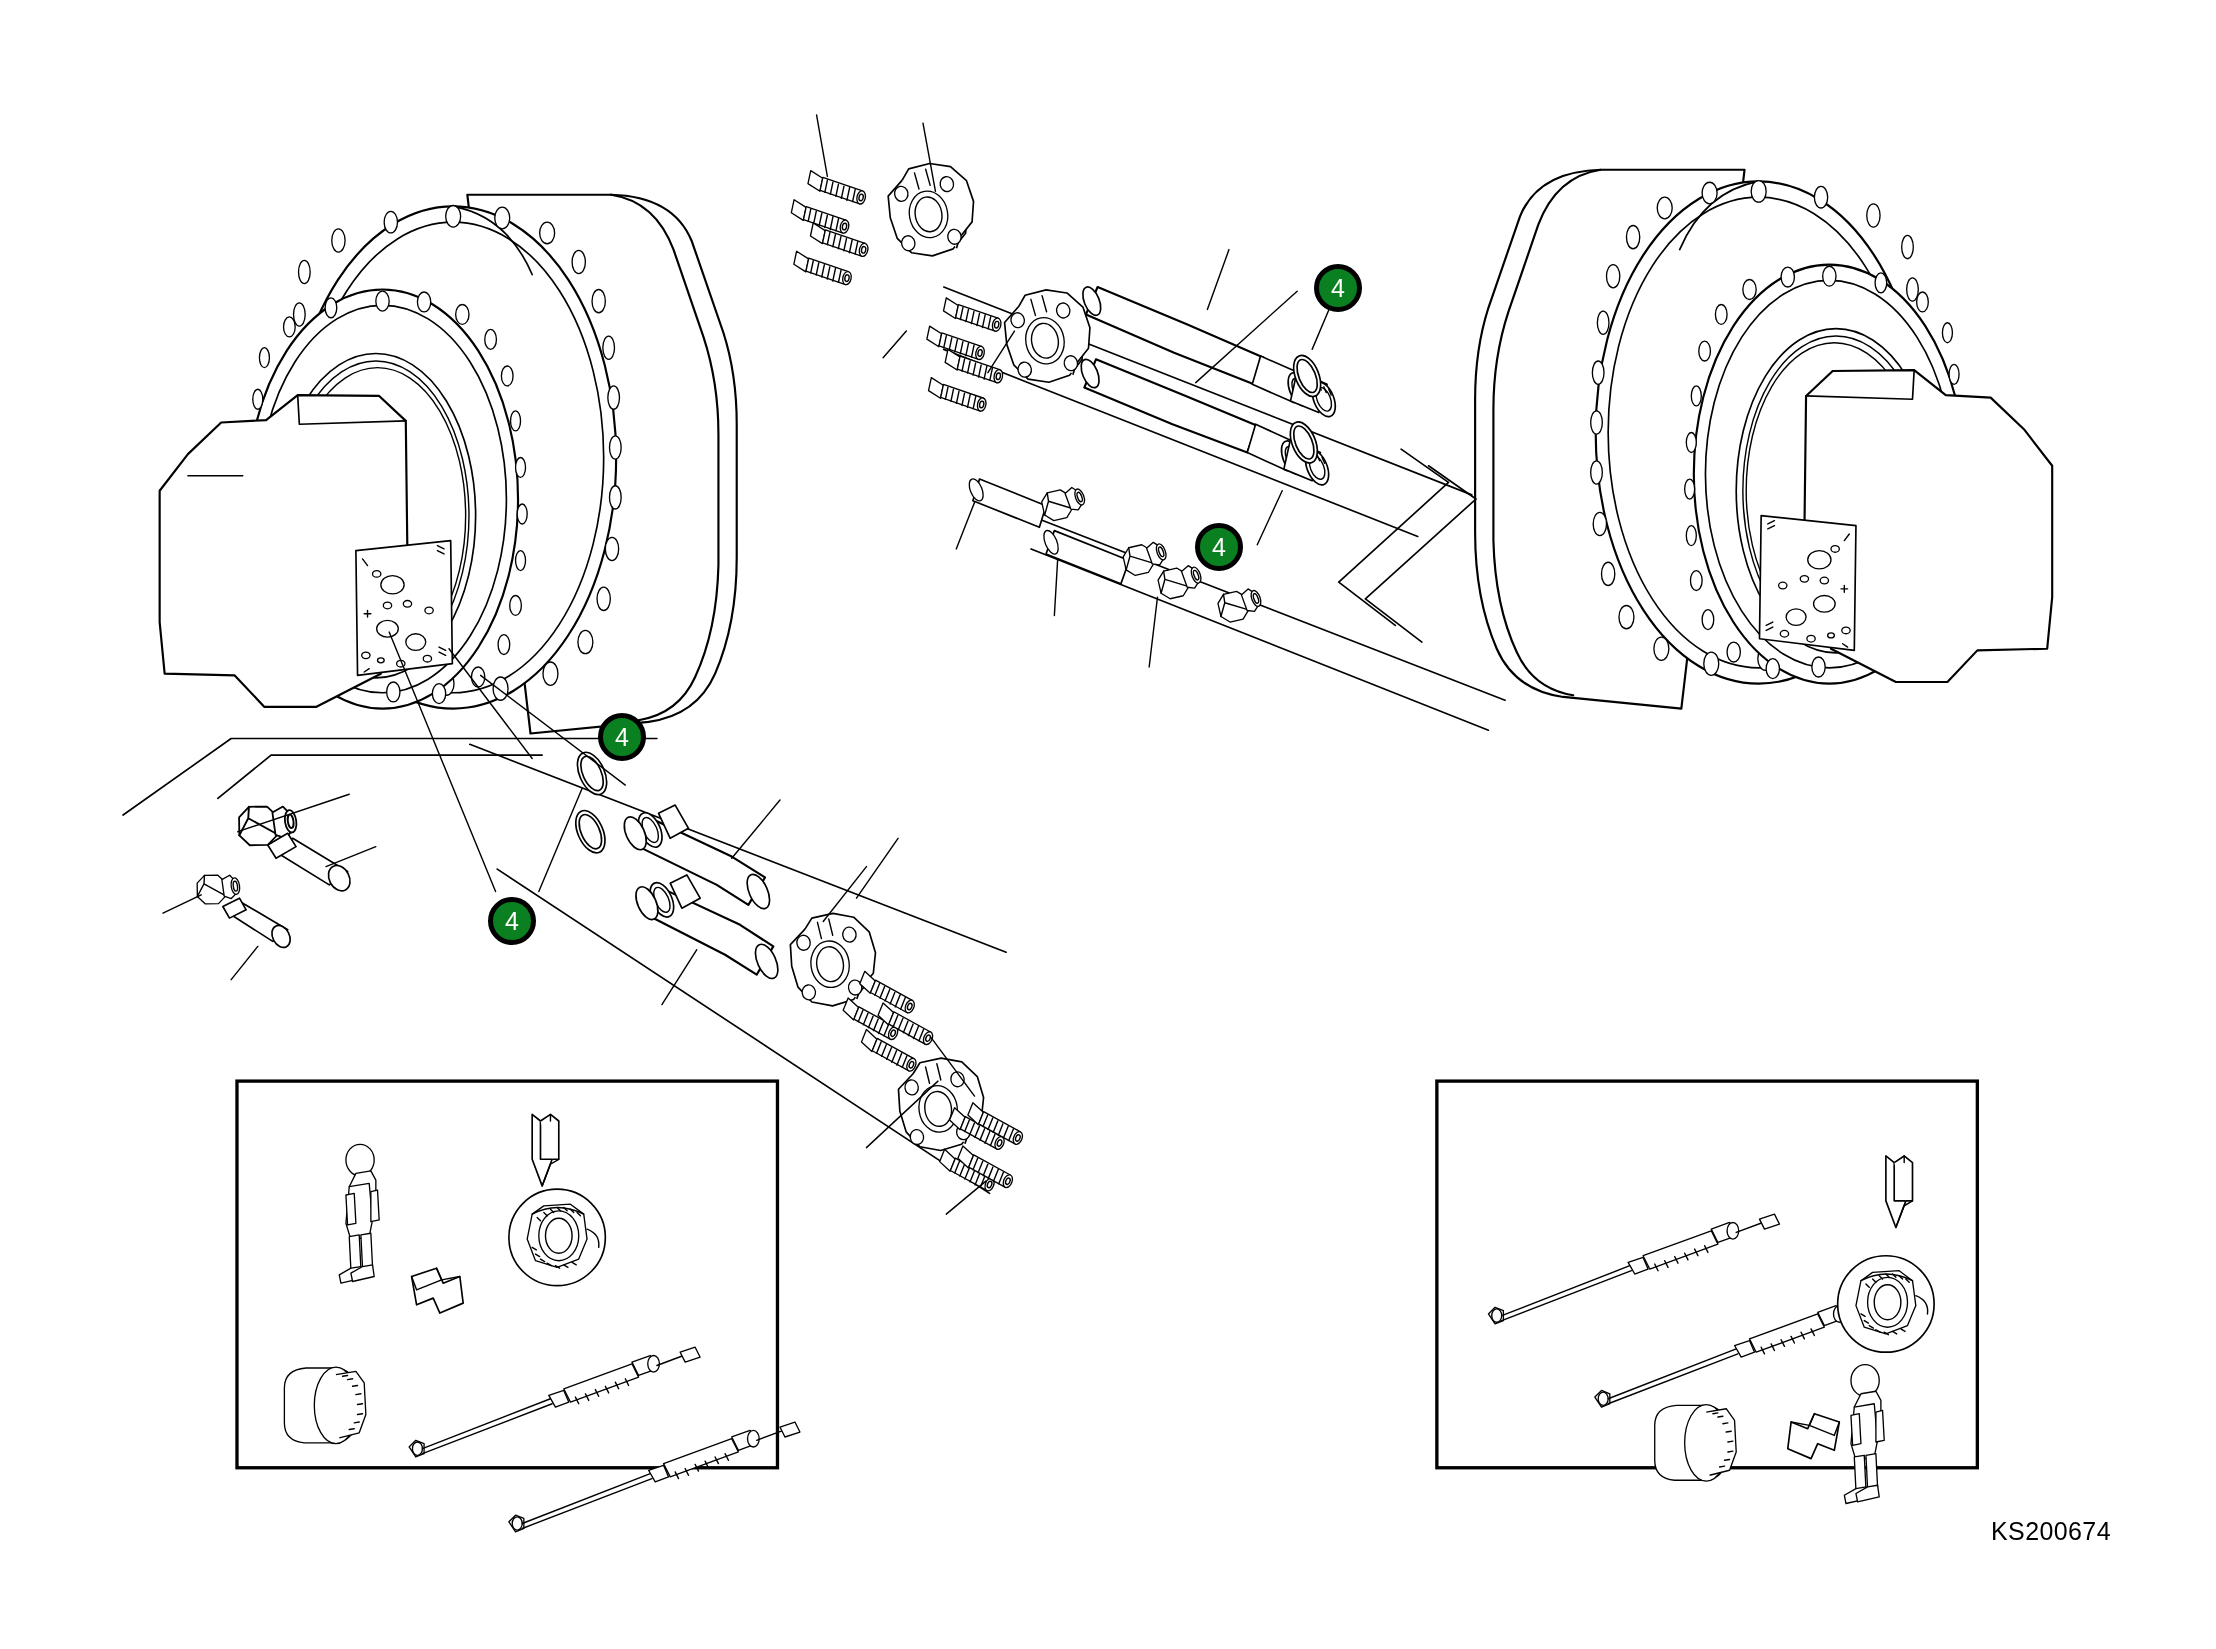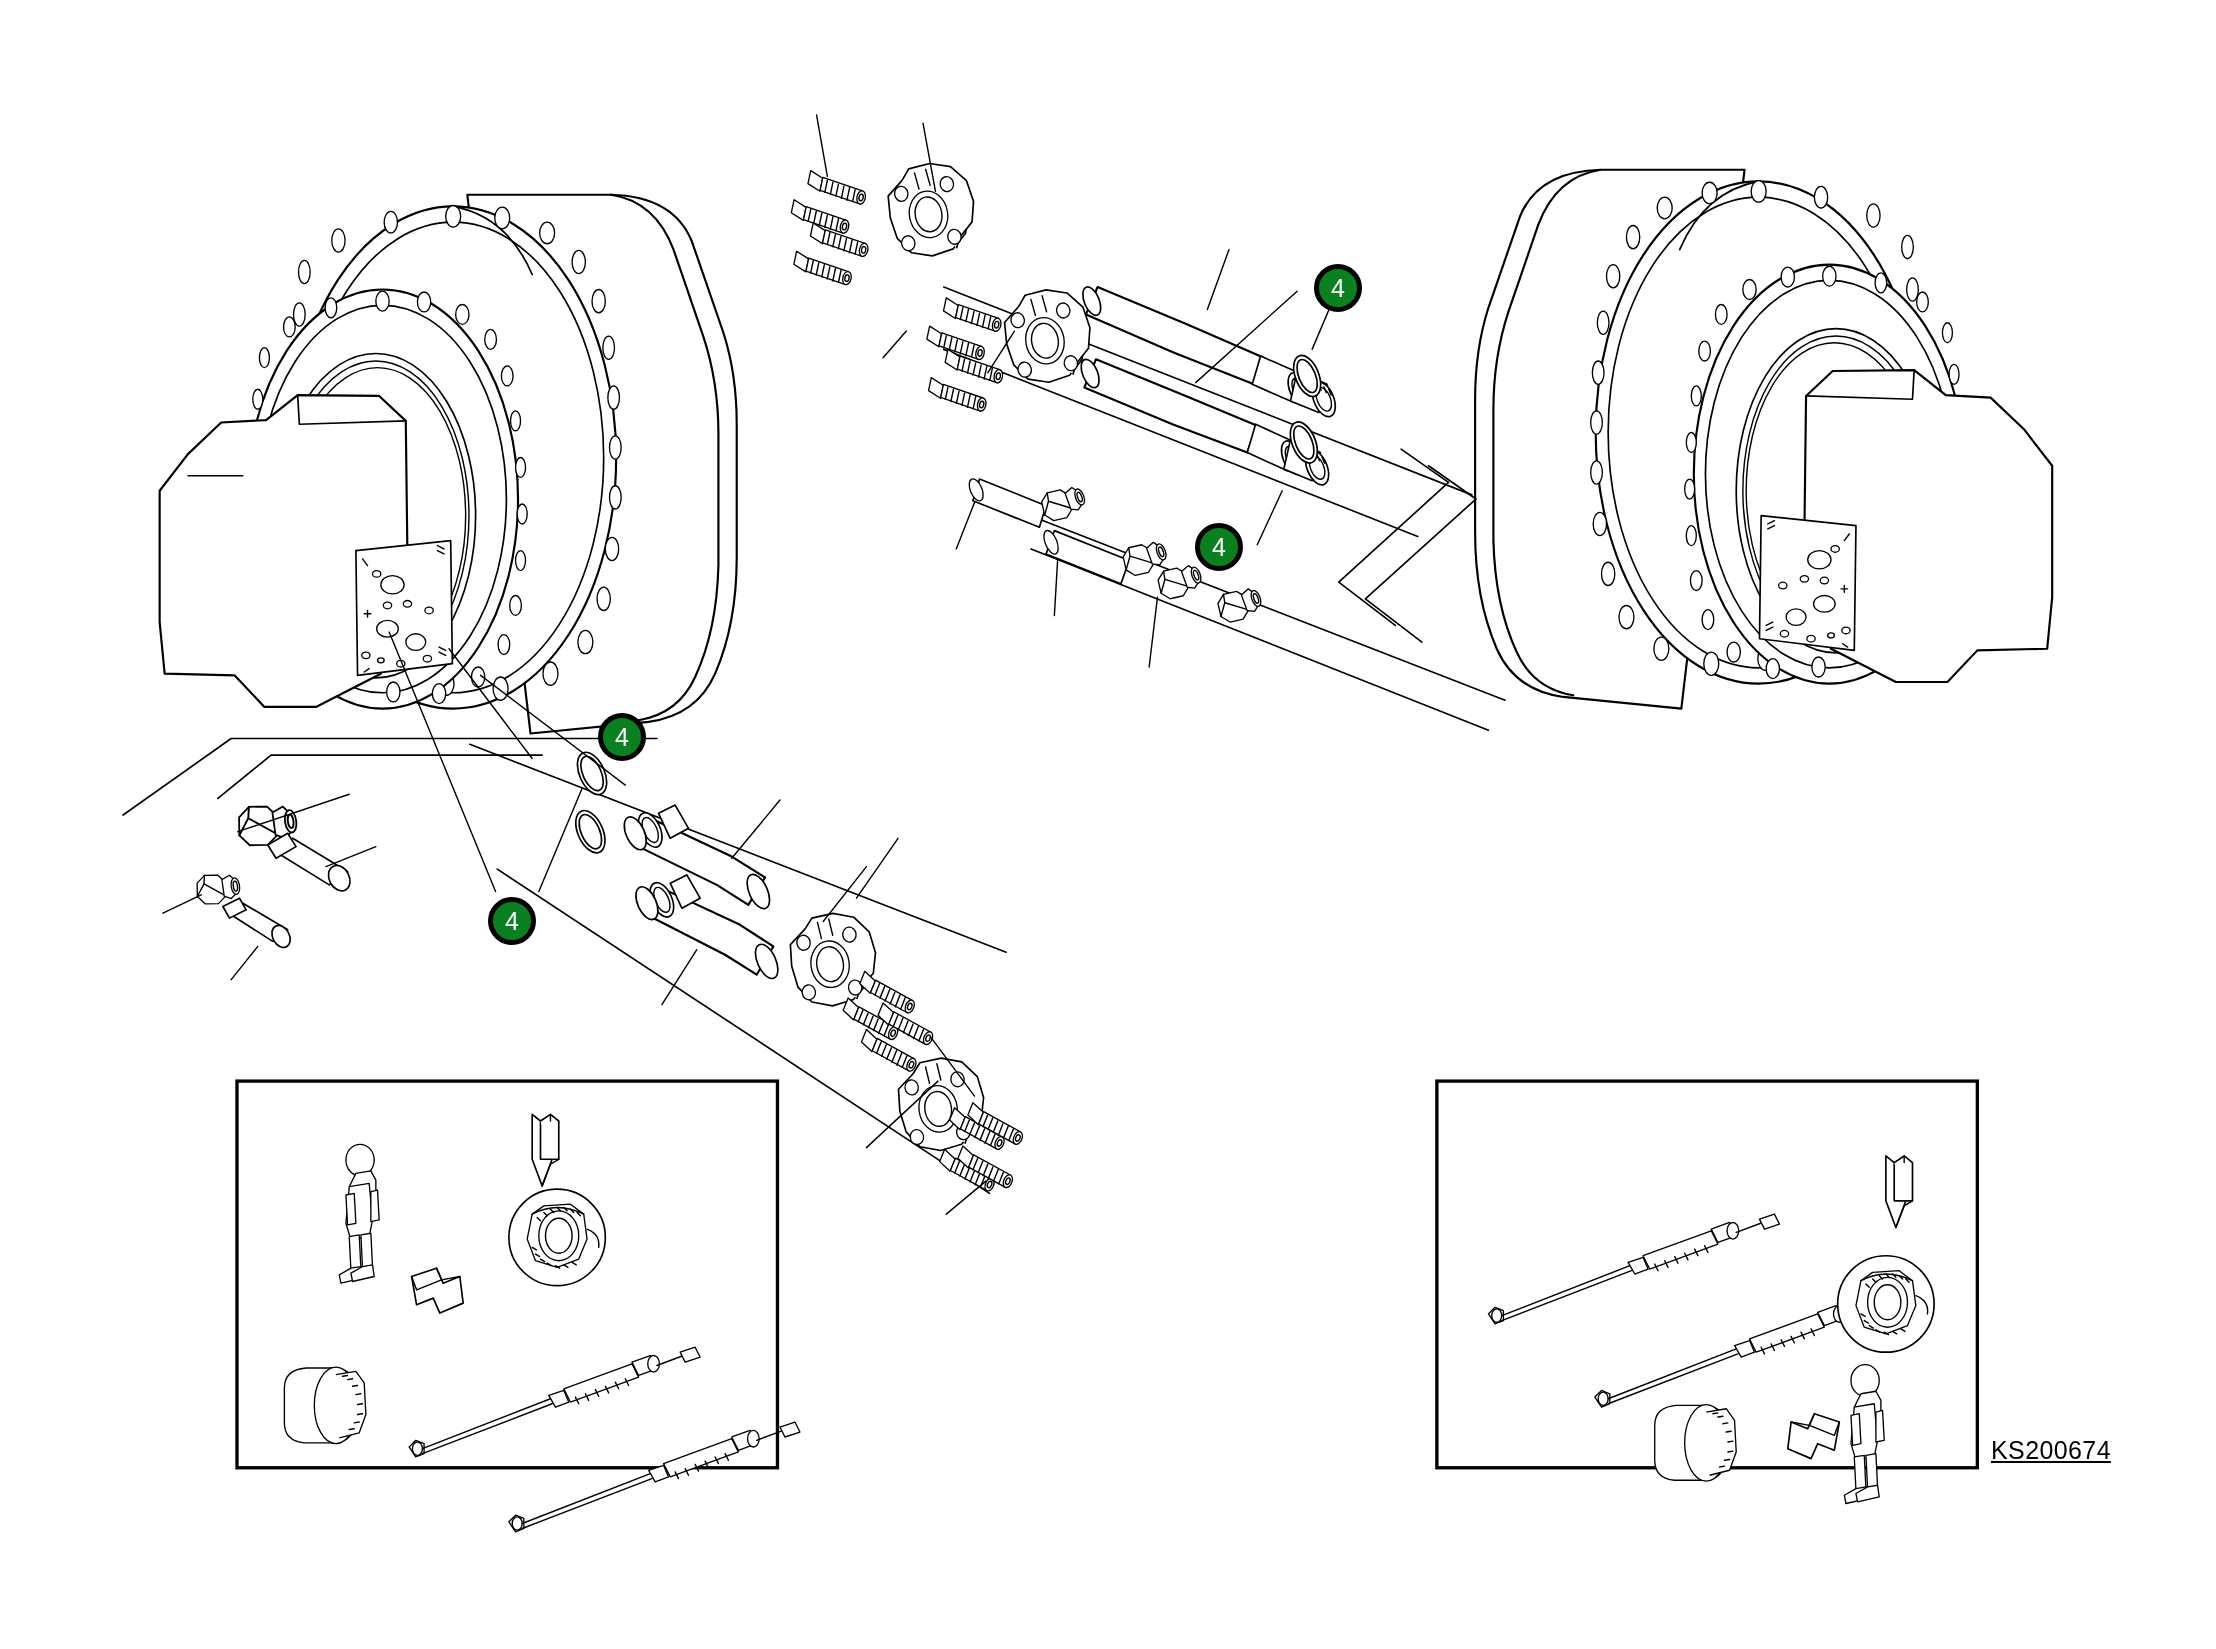--- a/index.html
+++ b/index.html
@@ -536,16 +536,16 @@
       </g>
     </g>
 
   </svg>
 
   <div class="badge" style="left:1314px;top:264px;">4</div>
   <div class="badge" style="left:1195px;top:523px;">4</div>
   <div class="badge" style="left:598px;top:713px;">4</div>
   <div class="badge" style="left:488px;top:897px;">4</div>
 
-  <div id="figure-code" style="left:1991px;top:1436px;text-decoration:underline;">KS200674</div>
+  <div id="figure-code" style="left:1991px;top:1517px;">KS200674</div>
 
 </div>
 
 
 </body></html>

